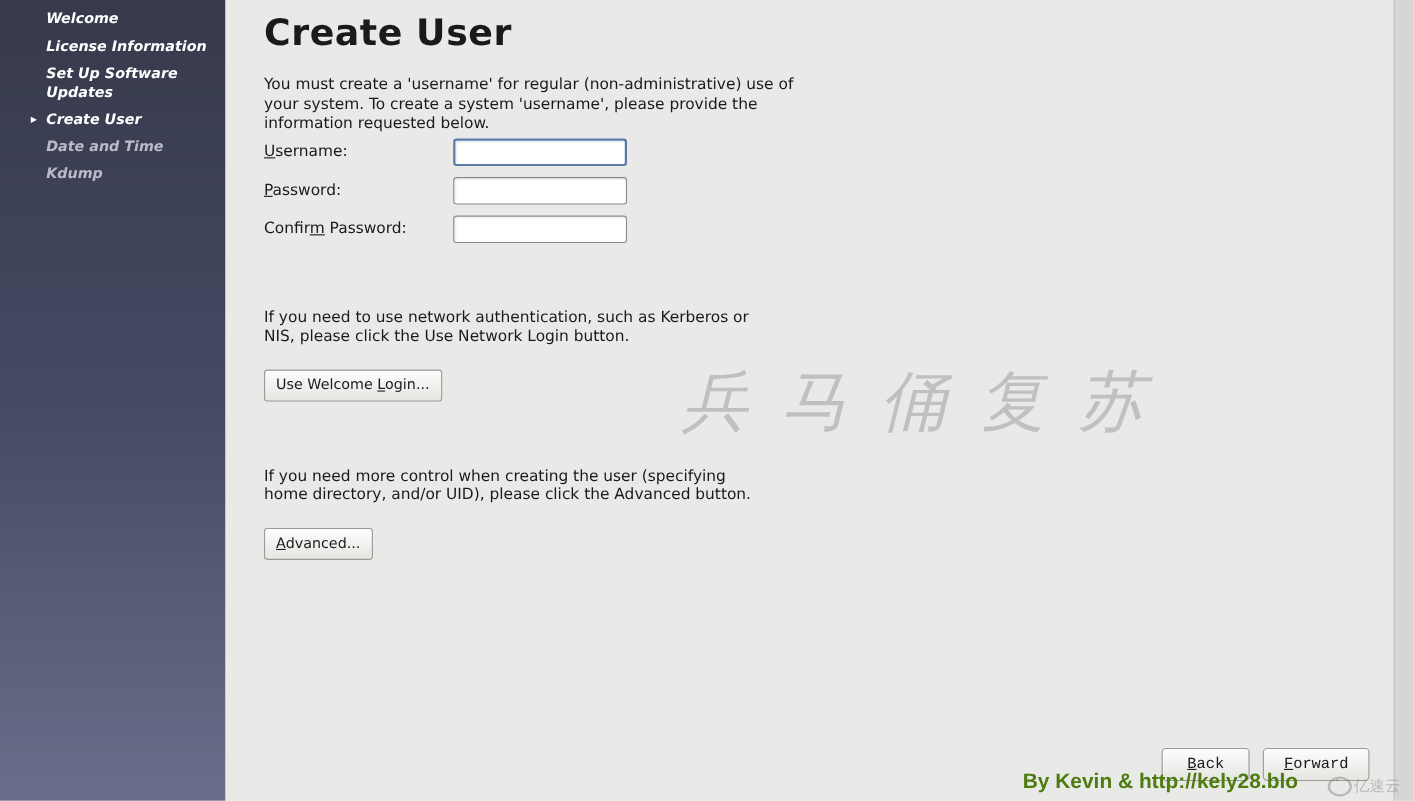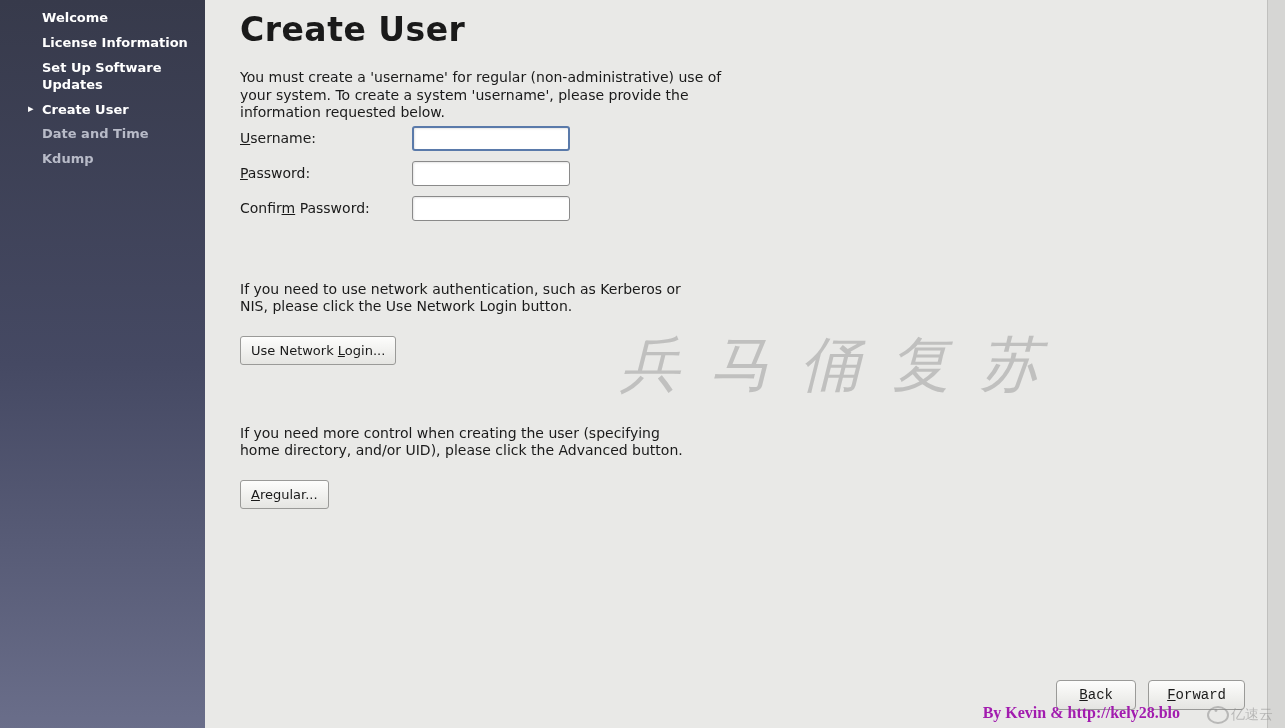--- a/index.html
+++ b/index.html
@@ -31,20 +31,21 @@
     }
     
     .sidebar-item {
       color: #b8bbc8;
       font-size: 13px;
       font-weight: bold;
       padding: 4px 6px 4px 42px;
       line-height: 1.3;
       position: relative;
       cursor: pointer;
+      font-style: italic;
     }
     
     .sidebar-item.active {
       color: #ffffff;
     }
     
     .sidebar-item.active::before {
       content: '▸';
       position: absolute;
       left: 28px;
@@ -171,24 +172,24 @@
       letter-spacing: 30px;
       font-weight: normal;
       pointer-events: none;
       font-style: italic;
     }
     
     .watermark-credit {
       position: absolute;
       bottom: 6px;
       right: 105px;
-      font-size: 16px;
+      font-size: 19px;
       font-weight: bold;
-      color: #a21caf;
-      font-family: Liberation Serif, serif;
+      color: #4d7c0f;
+      font-family: Liberation Sans, sans-serif;
       pointer-events: none;
     }
     
     .watermark-logo {
       position: absolute;
       bottom: 4px;
       right: 12px;
       display: flex;
       align-items: flex-start;
       gap: 2px;
@@ -260,25 +261,25 @@
       <input type="password" class="form-input" value="" style="">
     </div>
     
     <div class="form-row">
       <label class="form-label"><span>Confir</span><span class="underline">m</span><span> Password:</span></label>
       <input type="password" class="form-input" value="" style="">
     </div>
     
     <p class="section-text">If you need to use network authentication, such as Kerberos or NIS, please click the Use Network Login button.</p>
     
-    <button class="action-button"><span>Use Network </span><span class="underline">L</span><span>ogin...</span></button>
+    <button class="action-button"><span>Use Welcome </span><span class="underline">L</span><span>ogin...</span></button>
     
     <p class="section-text">If you need more control when creating the user (specifying home directory, and/or UID), please click the Advanced button.</p>
     
-    <button class="action-button"><span class="underline">A</span><span>regular...</span></button>
+    <button class="action-button"><span class="underline">A</span><span>dvanced...</span></button>
     
     <div class="footer-buttons">
       <button class="footer-button"><span class="underline">B</span><span>ack</span></button>
       <button class="footer-button"><span class="underline">F</span><span>orward</span></button>
     </div>
     
     <div class="watermark-chinese">兵马俑复苏</div>
     
     <div class="watermark-credit">By Kevin &amp; http://kely28.blo</div>
     

